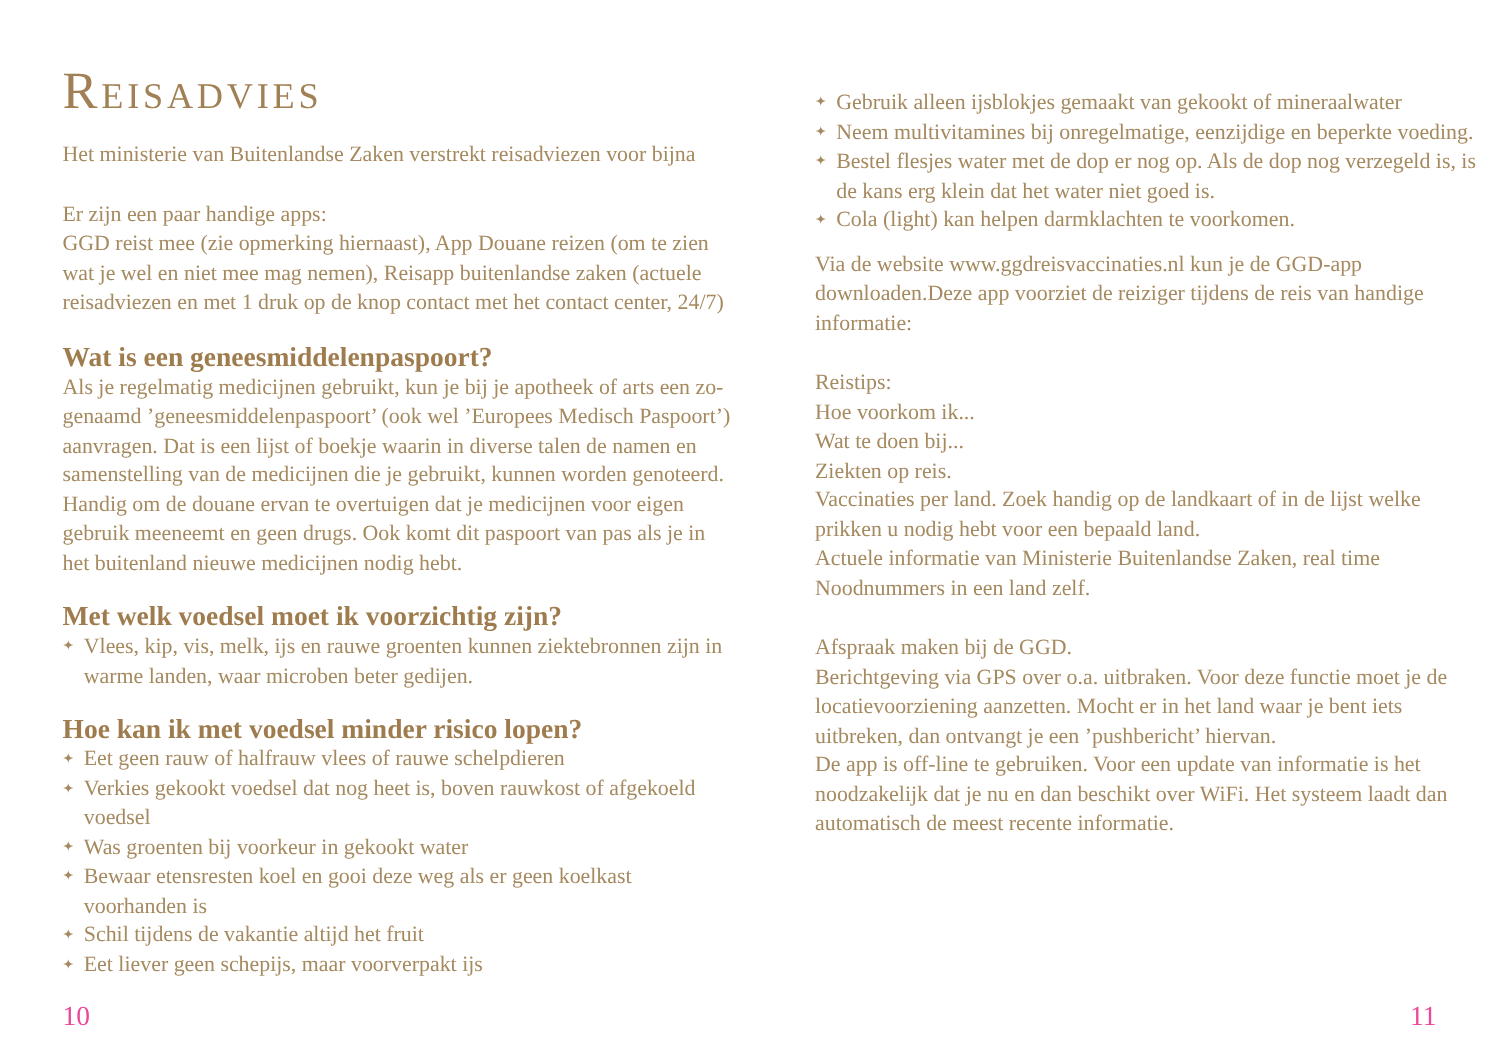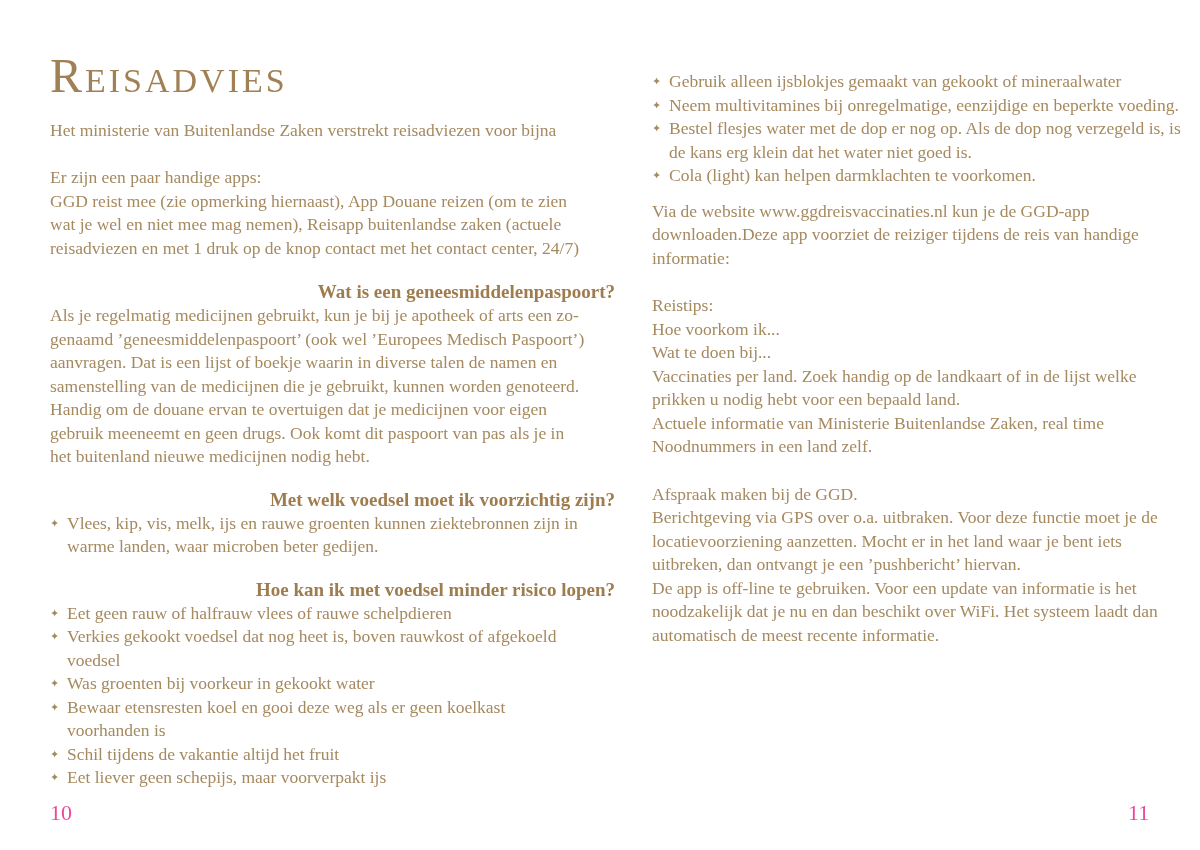--- a/index.html
+++ b/index.html
@@ -10,40 +10,39 @@
     font-family:"Liberation Serif", "DejaVu Serif", serif;
     color:#a5895f;
     overflow:hidden;
   }
   .col { position:absolute; top:0; }
   .col-left  { left:50px;  width:565px; }
   .col-right { left:652px; width:515px; }
 
   .doc-title {
     margin-top:50px;
-    font-size:48px;
+    font-size:42px;
     line-height:1.1;
     font-variant:small-caps;
     letter-spacing:3px;
     color:#a28055;
   }
 
   .ln { font-size:17.5px; line-height:23.5px; white-space:nowrap; }
 
   .para-intro   { margin-top:16px; }
   .para-apps    { margin-top:24px; }
   .para-plain   { margin:0; }
 
   .h {
     font-weight:bold;
-    font-size:19px;
+    font-size:22px;
     line-height:25px;
     color:#9f7c4e;
     white-space:nowrap;
-    text-align:right;
   }
   .h-gap  { margin-top:19px; }
   .h-gap2 { margin-top:18px; }
 
   .mt23 { margin-top:12px; }
   .mt24 { margin-top:24px; }
   .pt70 { padding-top:70px; }
 
   .b-line { display:flex; }
   .b-glyph {
@@ -162,20 +161,21 @@
     <div class="mt23">
       <div class="ln">Via de website www.ggdreisvaccinaties.nl kun je de GGD-app</div>
       <div class="ln">downloaden.Deze app voorziet de reiziger tijdens de reis van handige</div>
       <div class="ln">informatie:</div>
     </div>
 
     <div class="mt24">
       <div class="ln">Reistips:</div>
       <div class="ln">Hoe voorkom ik...</div>
       <div class="ln">Wat te doen bij...</div>
+      <div class="ln">Ziekten op reis.</div>
       <div class="ln">Vaccinaties per land. Zoek handig op de landkaart of in de lijst welke</div>
       <div class="ln">prikken u nodig hebt voor een bepaald land.</div>
       <div class="ln">Actuele informatie van Ministerie Buitenlandse Zaken, real time</div>
       <div class="ln">Noodnummers in een land zelf.</div>
     </div>
 
     <div class="mt24">
       <div class="ln">Afspraak maken bij de GGD.</div>
       <div class="ln">Berichtgeving via GPS over o.a. uitbraken. Voor deze functie moet je de</div>
       <div class="ln">locatievoorziening aanzetten. Mocht er in het land waar je bent iets</div>

